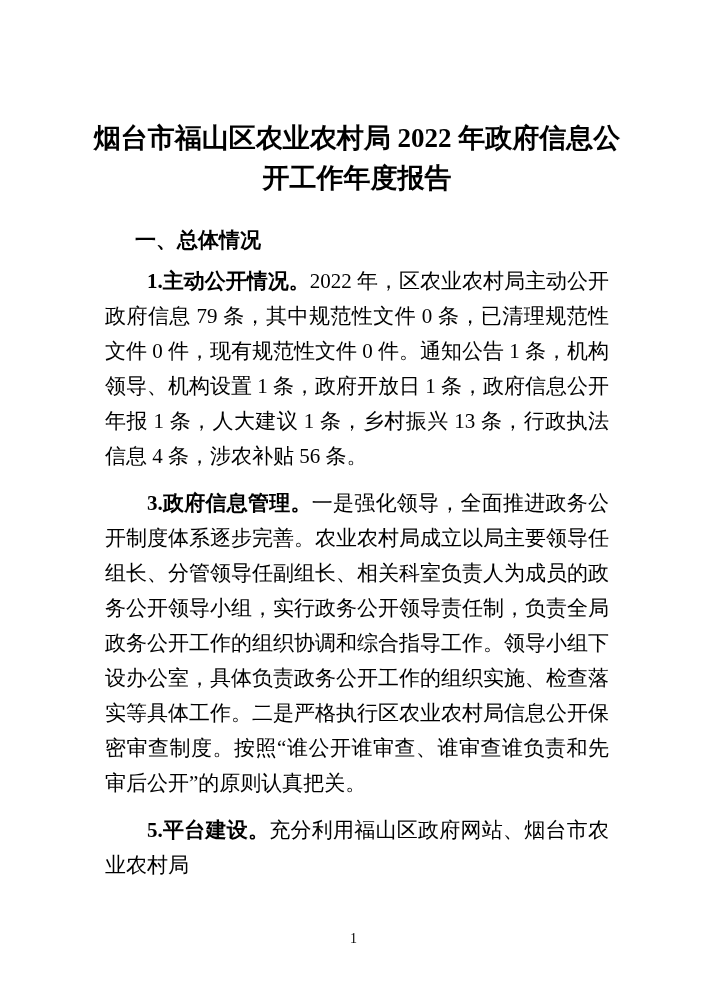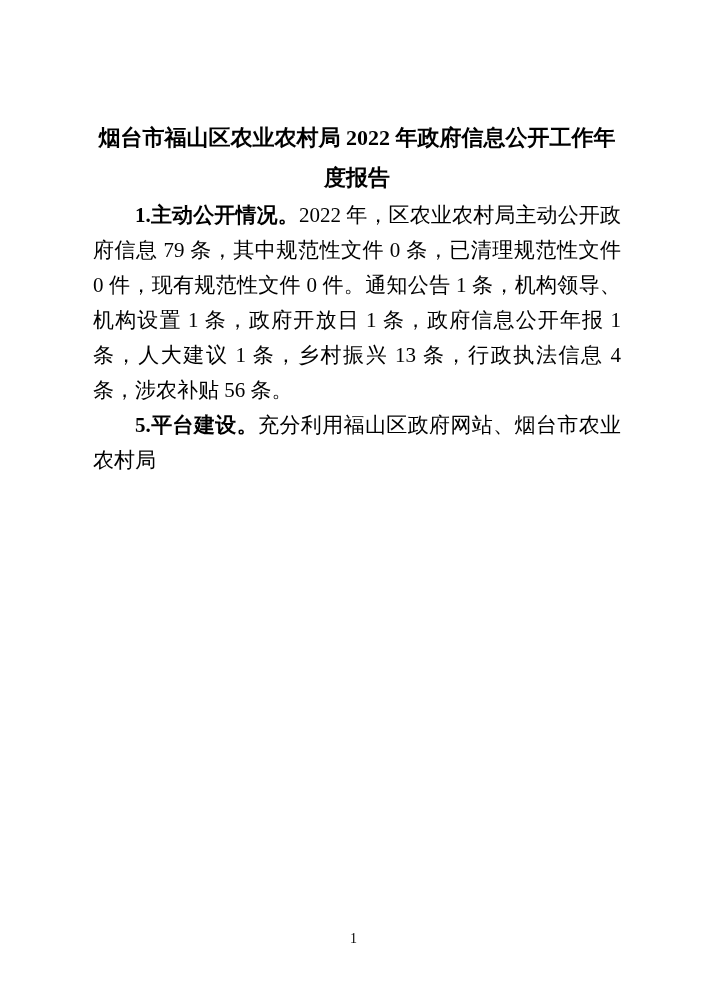--- a/index.html
+++ b/index.html
@@ -17,36 +17,36 @@
     font-family: "Liberation Serif", serif;
   }
   .content {
     position: absolute;
     left: 93px;
     top: 0;
     width: 528px;
   }
   .doc-title {
     margin: 118px 0 0 0;
-    font-size: 22px;
+    font-size: 27px;
     font-weight: bold;
     line-height: 40px;
     text-align: center;
     font-family: "Liberation Serif", serif;
   }
   .section-heading {
     margin: 30px 0 10px 0;
     font-size: 21px;
     font-weight: bold;
     line-height: 24px;
     text-indent: 42px;
     font-family: "Liberation Sans", sans-serif;
   }
   p.body-para {
-    margin: 0;
+    margin: 12px;
     font-size: 21px;
     line-height: 35px;
     text-indent: 42px;
     text-align: justify;
     font-family: "Liberation Serif", serif;
   }
   p.body-para .lead {
     font-weight: bold;
   }
   .page-number {
@@ -60,23 +60,25 @@
   }
 </style>
 </head>
 <body>
 
 <div class="page">
   <div class="content">
 
     <h1 class="doc-title">烟台市福山区农业农村局 2022 年政府信息公开工作年度报告</h1>
 
+    <h2 class="section-heading">一、总体情况</h2>
 
     <p class="body-para"><span class="lead">1.主动公开情况。</span><span>2022 年，区农业农村局主动公开政府信息 79 条，其中规范性文件 0 条，已清理规范性文件 0 件，现有规范性文件 0 件。通知公告 1 条，机构领导、机构设置 1 条，政府开放日 1 条，政府信息公开年报 1 条，人大建议 1 条，乡村振兴 13 条，行政执法信息 4 条，涉农补贴 56 条。</span></p>
 
 
+    <p class="body-para"><span class="lead">3.政府信息管理。</span><span>一是强化领导，全面推进政务公开制度体系逐步完善。农业农村局成立以局主要领导任组长、分管领导任副组长、相关科室负责人为成员的政务公开领导小组，实行政务公开领导责任制，负责全局政务公开工作的组织协调和综合指导工作。领导小组下设办公室，具体负责政务公开工作的组织实施、检查落实等具体工作。二是严格执行区农业农村局信息公开保密审查制度。按照“谁公开谁审查、谁审查谁负责和先审后公开”的原则认真把关。</span></p>
 
     <p class="body-para"><span class="lead">5.平台建设。</span><span>充分利用福山区政府网站、烟台市农业农村局</span></p>
 
   </div>
 
   <div class="page-number">1</div>
 </div>
 
 </body></html>

